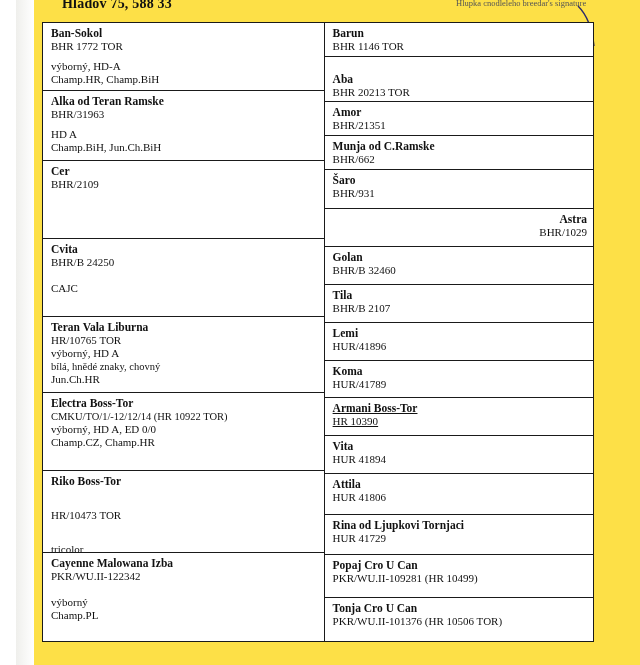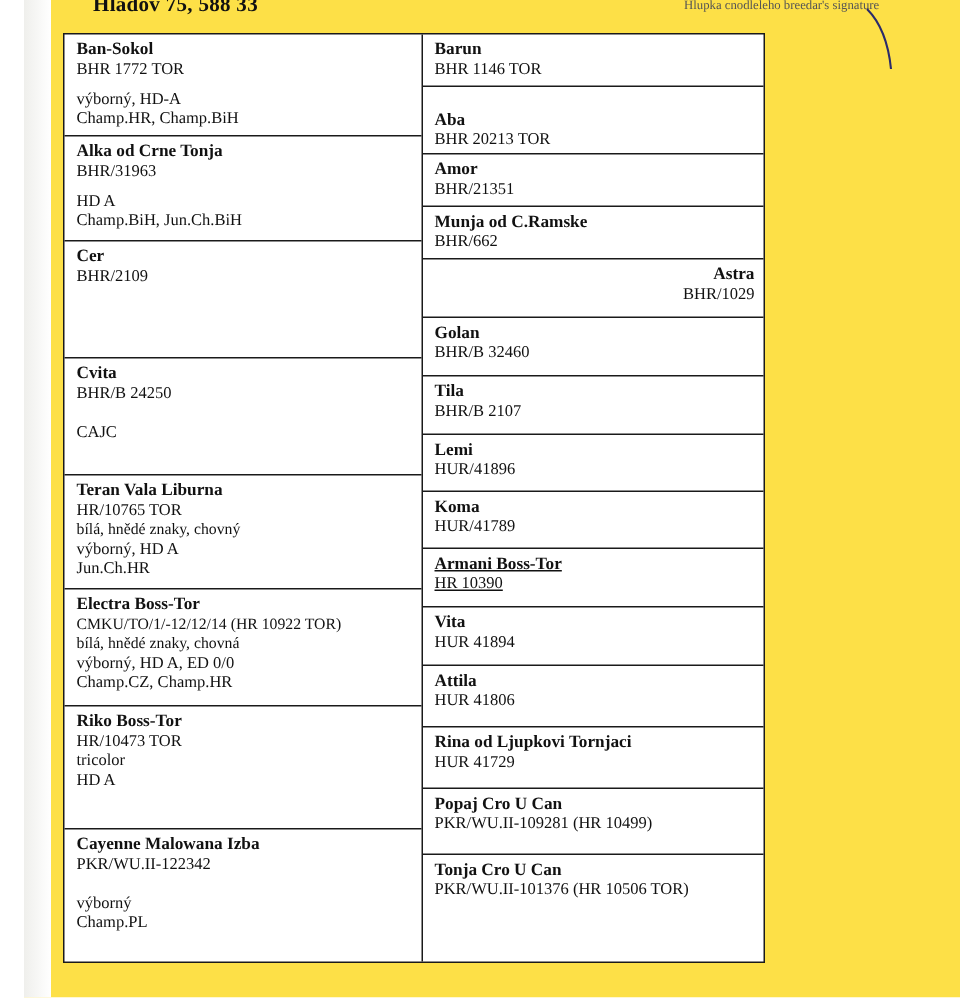--- a/index.html
+++ b/index.html
@@ -62,21 +62,21 @@
     left: 560px;
     top: 4px;
     width: 26px;
     height: 46px;
   }
   
   .chart {
     position: absolute;
     left: 26px;
     top: 22px;
-    width: 468px;
+    width: 552px;
     height: 620px;
     display: flex;
     border: 1.3px solid #1a1a1a;
     box-sizing: border-box;
     background: #ffffff;
   }
   .col {
     display: flex;
     flex-direction: column;
     box-sizing: border-box;
@@ -147,21 +147,21 @@
 
       <div class="cell" style="height:68px;">
         <div class="nm">Ban-Sokol</div>
         <div class="ln">BHR 1772 TOR</div>
         <div class="gap"></div>
         <div class="ln">výborný, HD-A</div>
         <div class="ln">Champ.HR, Champ.BiH</div>
       </div>
 
       <div class="cell" style="height:70px;">
-        <div class="nm">Alka od Crne Tonja</div>
+        <div class="nm">Alka od Teran Ramske</div>
         <div class="ln">BHR/31963</div>
         <div class="gap"></div>
         <div class="ln">HD A</div>
         <div class="ln">Champ.BiH, Jun.Ch.BiH</div>
       </div>
 
       <div class="cell" style="height:78px;">
         <div class="nm">Cer</div>
         <div class="ln">BHR/2109</div>
         <div class="gap-lg"></div>
@@ -170,34 +170,33 @@
       <div class="cell" style="height:78px;">
         <div class="nm">Cvita</div>
         <div class="ln">BHR/B 24250</div>
         <div class="gap-lg"></div>
         <div class="ln">CAJC</div>
       </div>
 
       <div class="cell" style="height:76px;">
         <div class="nm">Teran Vala Liburna</div>
         <div class="ln">HR/10765 TOR</div>
+        <div class="ln">výborný, HD A</div>
         <div class="ln small">bílá, hnědé znaky, chovný</div>
-        <div class="ln">výborný, HD A</div>
         <div class="ln">Jun.Ch.HR</div>
       </div>
 
       <div class="cell" style="height:78px;">
         <div class="nm">Electra Boss-Tor</div>
         <div class="ln small">CMKU/TO/1/-12/12/14 (HR 10922 TOR)</div>
-        <div class="ln small">bílá, hnědé znaky, chovná</div>
         <div class="ln">výborný, HD A, ED 0/0</div>
         <div class="ln">Champ.CZ, Champ.HR</div>
       </div>
 
-      <div class="cell" style="height:82px;">
+      <div class="cell" style="height:82px;gap:21px;">
         <div class="nm">Riko Boss-Tor</div>
         <div class="ln">HR/10473 TOR</div>
         <div class="ln">tricolor</div>
         <div class="ln">HD A</div>
       </div>
 
       <div class="cell" style="height:88px;">
         <div class="nm">Cayenne Malowana Izba</div>
         <div class="ln">PKR/WU.II-122342</div>
         <div class="gap-lg"></div>
@@ -218,20 +217,24 @@
         <div class="ln">BHR 20213 TOR</div>
       </div>
       <div class="cell" style="height:35px;">
         <div class="nm">Amor</div>
         <div class="ln">BHR/21351</div>
       </div>
       <div class="cell" style="height:35px;">
         <div class="nm">Munja od C.Ramske</div>
         <div class="ln">BHR/662</div>
       </div>
+      <div class="cell" style="height:39px;">
+        <div class="nm">Šaro</div>
+        <div class="ln">BHR/931</div>
+      </div>
       <div class="cell" style="height:39px;text-align:right;">
         <div class="nm">Astra</div>
         <div class="ln">BHR/1029</div>
       </div>
       <div class="cell" style="height:39px;">
         <div class="nm">Golan</div>
         <div class="ln">BHR/B 32460</div>
       </div>
       <div class="cell" style="height:39px;">
         <div class="nm">Tila</div>

